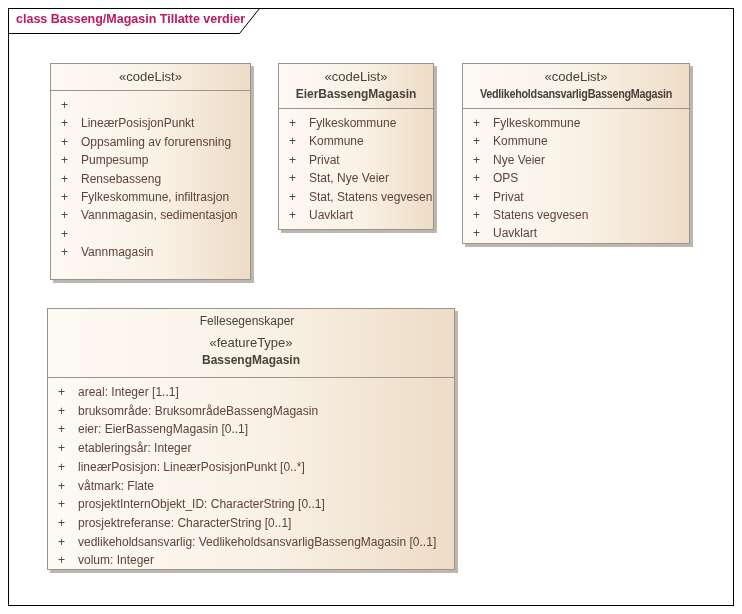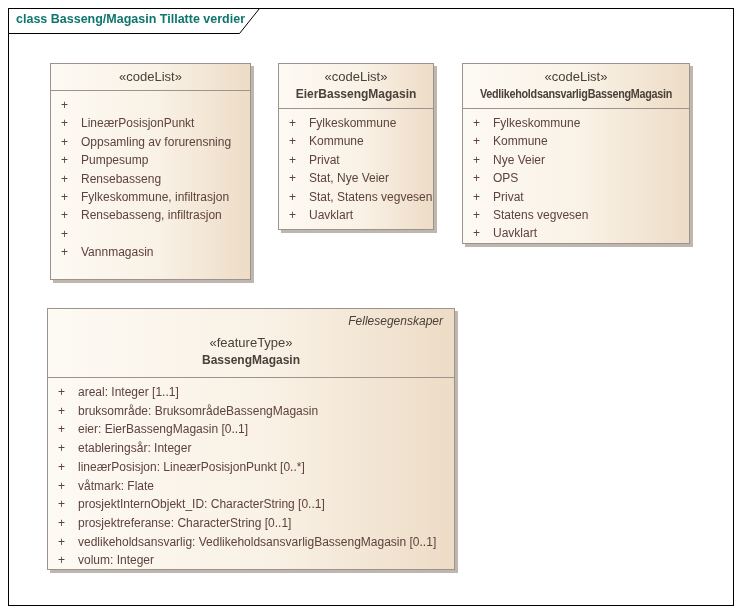--- a/index.html
+++ b/index.html
@@ -10,21 +10,21 @@
 
   .frame {
     position:absolute; left:8px; top:8px; width:726px; height:598px;
     border:1px solid #000000; background:#ffffff;
   }
 
   .frame-tab { position:absolute; left:8px; top:8px; width:256px; height:26px; }
   .frame-tab svg { position:absolute; left:0; top:0; }
   .frame-tab-label {
     position:absolute; left:8px; top:4px; width:230px;
-    font-size:12.5px; font-weight:bold; color:#0f766e; white-space:nowrap;
+    font-size:12.5px; font-weight:bold; color:#be185d; white-space:nowrap;
   }
 
   .umlbox {
     position:absolute;
     background:linear-gradient(90deg, #fdfaf4 0%, #f9f1e5 55%, #eddcc6 100%);
     border:1px solid #9e938c;
     box-shadow:3px 3px 0 #bdb7b0;
   }
   .umlbox-header {
     text-align:center; padding:5px 3px 5px;
@@ -40,21 +40,21 @@
   .box-large .attr-row { line-height:18.7px; }
   .vis { width:22px; flex:0 0 22px; padding-left:2px; }
 
   .box1 { left:50px;  top:63px;  width:201px; height:217px; }
   .box2 { left:278px; top:63px;  width:156px; height:167px; }
   .box3 { left:462px; top:63px;  width:228px; height:181px; }
   .box4 { left:47px;  top:308px; width:408px; height:262px; }
 
   .box4 .umlbox-header { padding:4px 3px 8px; }
   .tagline {
-    display:block; text-align:right; font-style:italic; font-size:12px;
+    display:block; font-size:12px;
     color:#4a413a; padding:0 8px 6px 0; line-height:16px;
   }
 </style>
 </head>
 <body>
 
 <div class="canvas">
 
   <div class="frame"></div>
 
@@ -88,21 +88,21 @@
         <div class="attr-row">
           <span class="vis">+</span>
           <span>Rensebasseng</span>
         </div>
         <div class="attr-row">
           <span class="vis">+</span>
           <span>Fylkeskommune, infiltrasjon</span>
         </div>
         <div class="attr-row">
           <span class="vis">+</span>
-          <span>Rensebasseng, infiltrasjon</span>
+          <span>Vannmagasin, sedimentasjon</span>
         </div>
         <div class="attr-row">
           <span class="vis">+</span>
         </div>
         <div class="attr-row">
           <span class="vis">+</span>
           <span>Vannmagasin</span>
         </div>
       </div>
   </div>

